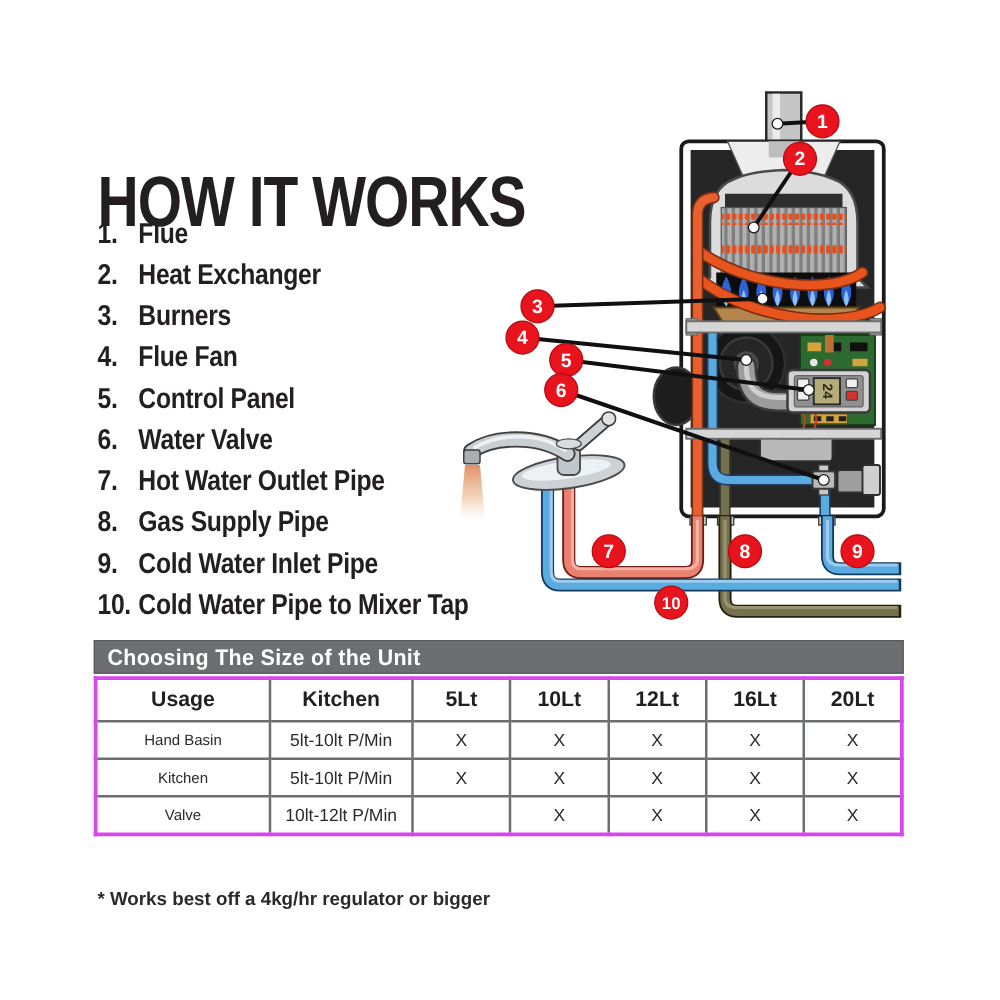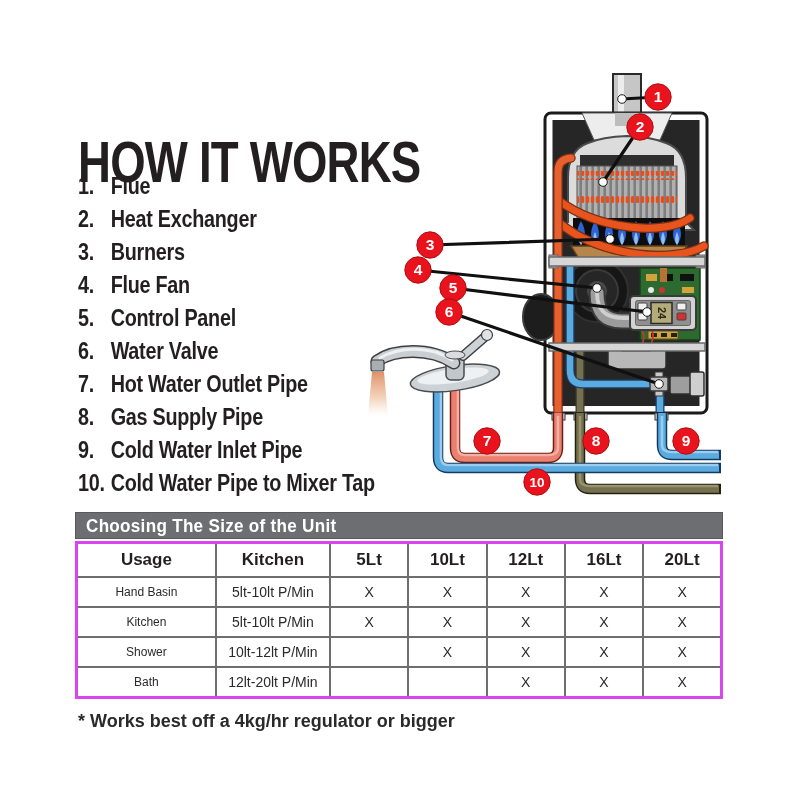--- a/index.html
+++ b/index.html
@@ -19,21 +19,21 @@
                padding-left:10px;font-size:18px;font-weight:800;letter-spacing:0.3px;
                border:1px solid #58595b;box-sizing:border-box;}
   .table-title span{display:inline-block;transform:scaleX(0.95);transform-origin:left center;}
   table.grid{border-collapse:collapse;width:100%;margin-top:2px;table-layout:fixed;
              border:3px solid #d946ef;}
   table.grid th,table.grid td{border:2.5px solid #6d6e70;text-align:center;
              background:#fff;overflow:hidden;white-space:nowrap;}
   table.grid th{height:30px;font-size:17px;font-weight:800;}
   table.grid td{height:26px;font-size:14px;font-weight:400;color:#2a2a2a;}
   table.grid td.lbl{font-size:12px;}
-  .footnote{position:absolute;left:78px;top:711px;font-size:18px;font-weight:700;color:#2a2a2a;}
+  .footnote{position:absolute;left:78px;top:711px;font-size:15px;font-weight:700;color:#2a2a2a;}
 </style>
 </head>
 <body>
 
 <div class="page">
 
   <h1 class="title">HOW IT WORKS</h1>
 
   <ol class="legend">
     <li>
@@ -352,33 +352,24 @@
         <tr>
           <td class="lbl">Kitchen</td>
             <td>5lt-10lt P/Min</td>
           <td>X</td>
             <td>X</td>
           <td>X</td>
             <td>X</td>
           <td>X</td>
         </tr>
         <tr>
-          <td class="lbl">Shower</td>
+          <td class="lbl">Valve</td>
             <td>10lt-12lt P/Min</td>
           <td></td>
             <td>X</td>
-          <td>X</td>
-            <td>X</td>
-          <td>X</td>
-        </tr>
-        <tr>
-          <td class="lbl">Bath</td>
-            <td>12lt-20lt P/Min</td>
-          <td></td>
-            <td></td>
           <td>X</td>
             <td>X</td>
           <td>X</td>
         </tr>
       </tbody>
     </table>
   </div>
 
   <div class="footnote">* Works best off a 4kg/hr regulator or bigger</div>
 </div>

